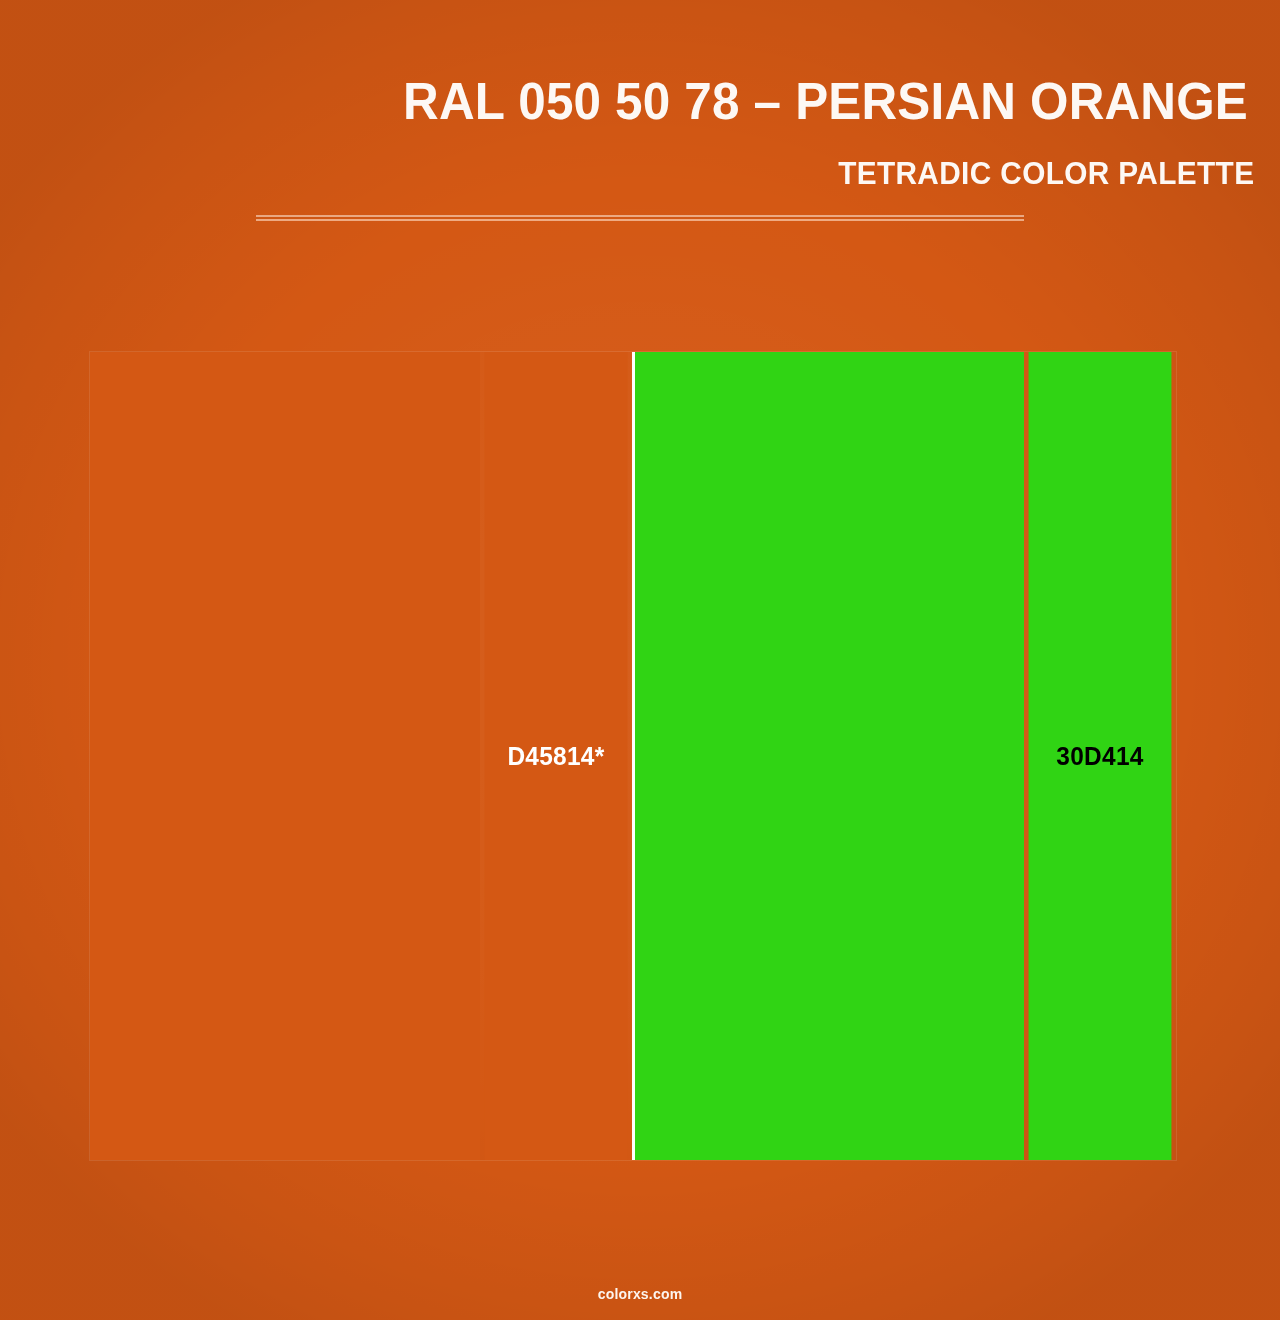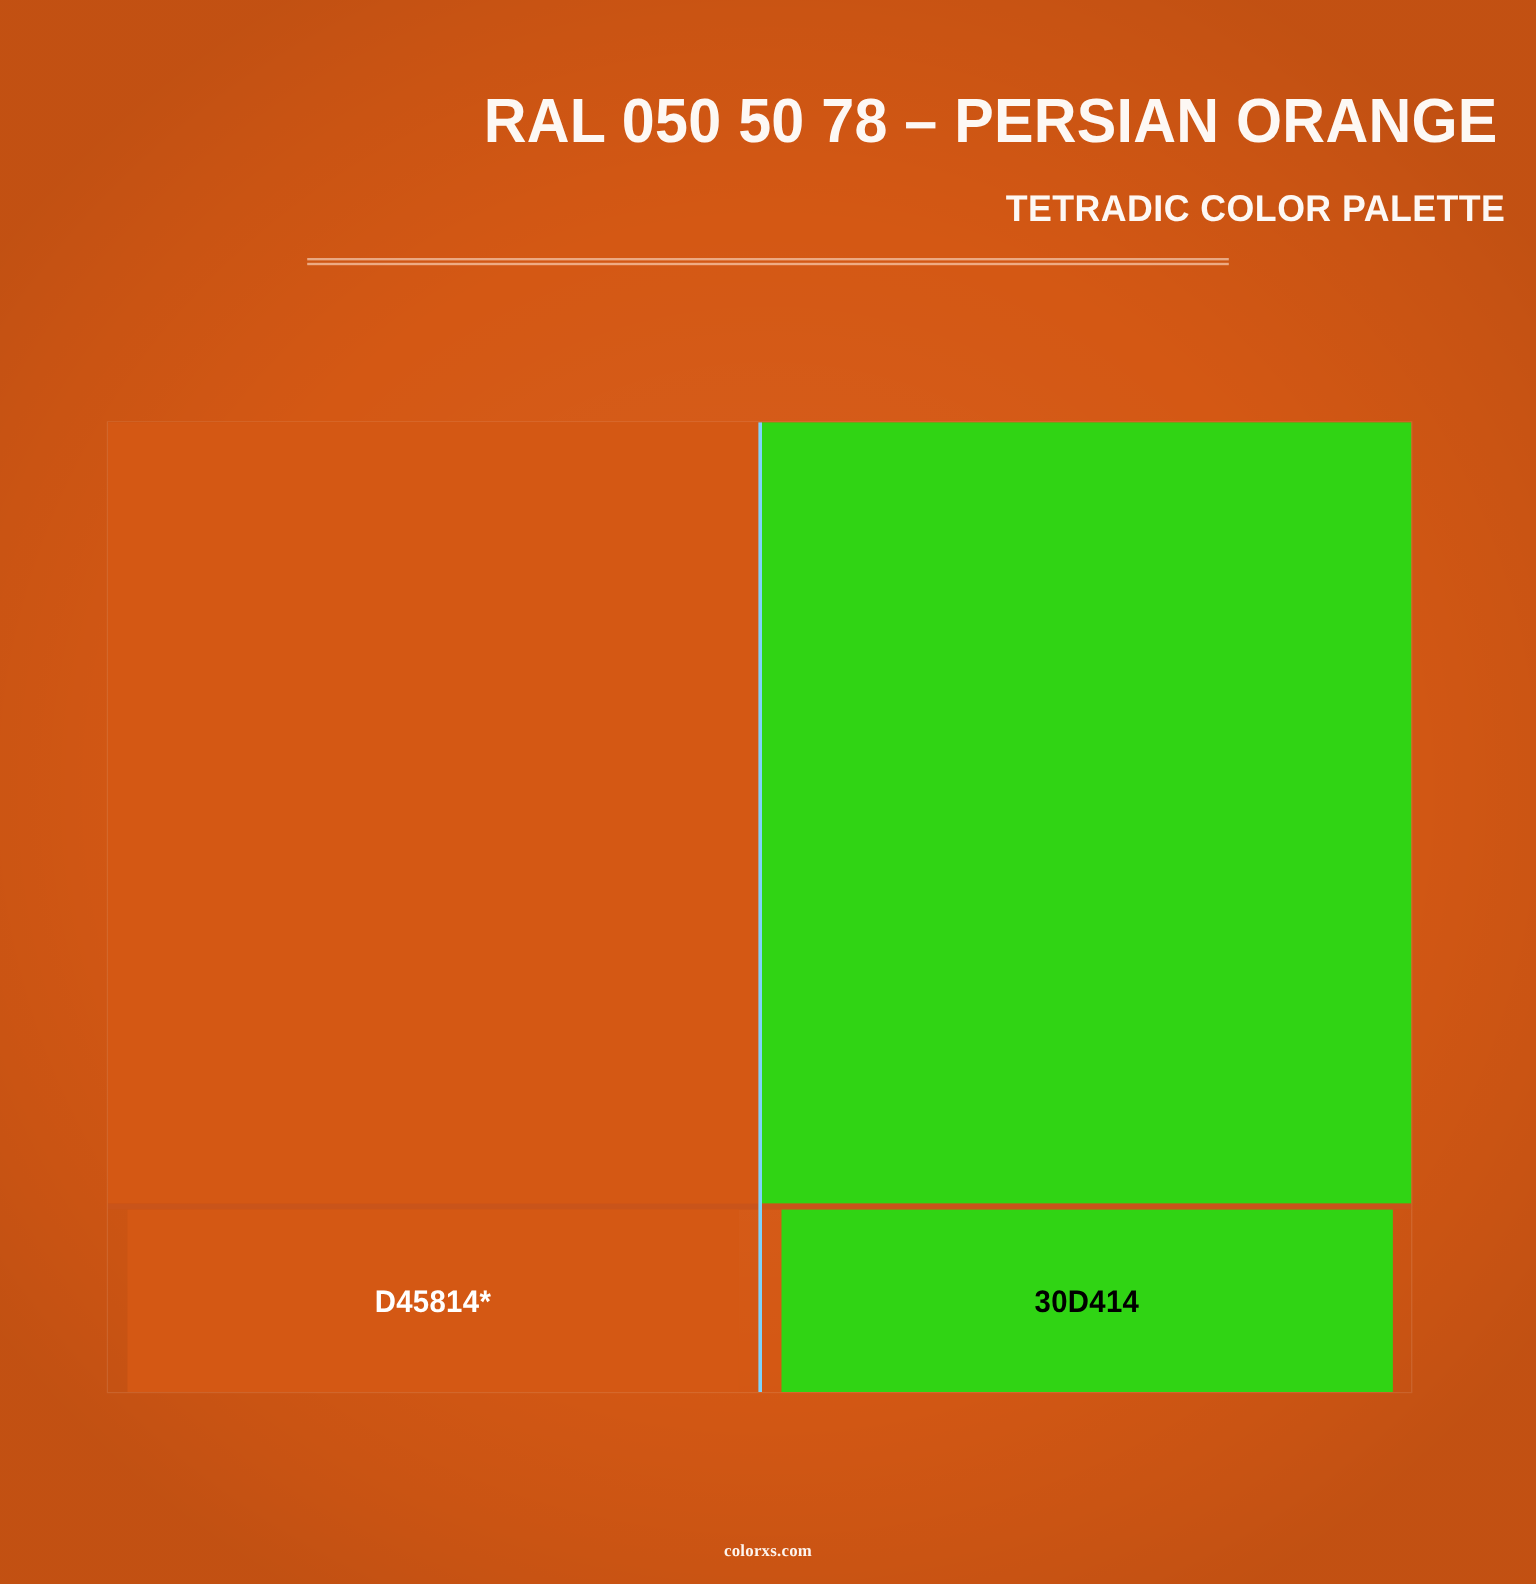--- a/index.html
+++ b/index.html
@@ -87,24 +87,24 @@
     width:1086px;
     height:808px;
     display:flex;
     box-shadow:0 0 0 1px rgba(255,255,255,0.10);
   }
 
   .swatch-col{
     position:relative;
     flex:1 1 0;
     display:flex;
-    flex-direction:column;
+    flex-direction:row;
   }
   .swatch-col + .swatch-col{
-    border-left:3px solid #7dd3fc;
+    border-left:3px solid #ffffff;
   }
 
   .swatch-fill{
     flex:1 1 auto;
   }
 
   .swatch-sep{
     height:5px;
     background:#c9541a;
     flex:0 0 auto;
@@ -125,21 +125,20 @@
   .footer{
     position:absolute;
     left:0;
     top:1286px;
     width:1280px;
     text-align:center;
     font-size:14px;
     font-weight:bold;
     letter-spacing:0.2px;
     color:#fdf5ef;
-    font-family:Liberation Serif, serif;
   }
 </style>
 </head>
 <body>
 
 <div class="page">
 
   <div class="bg-vignette"></div>
 
   <div class="header">

